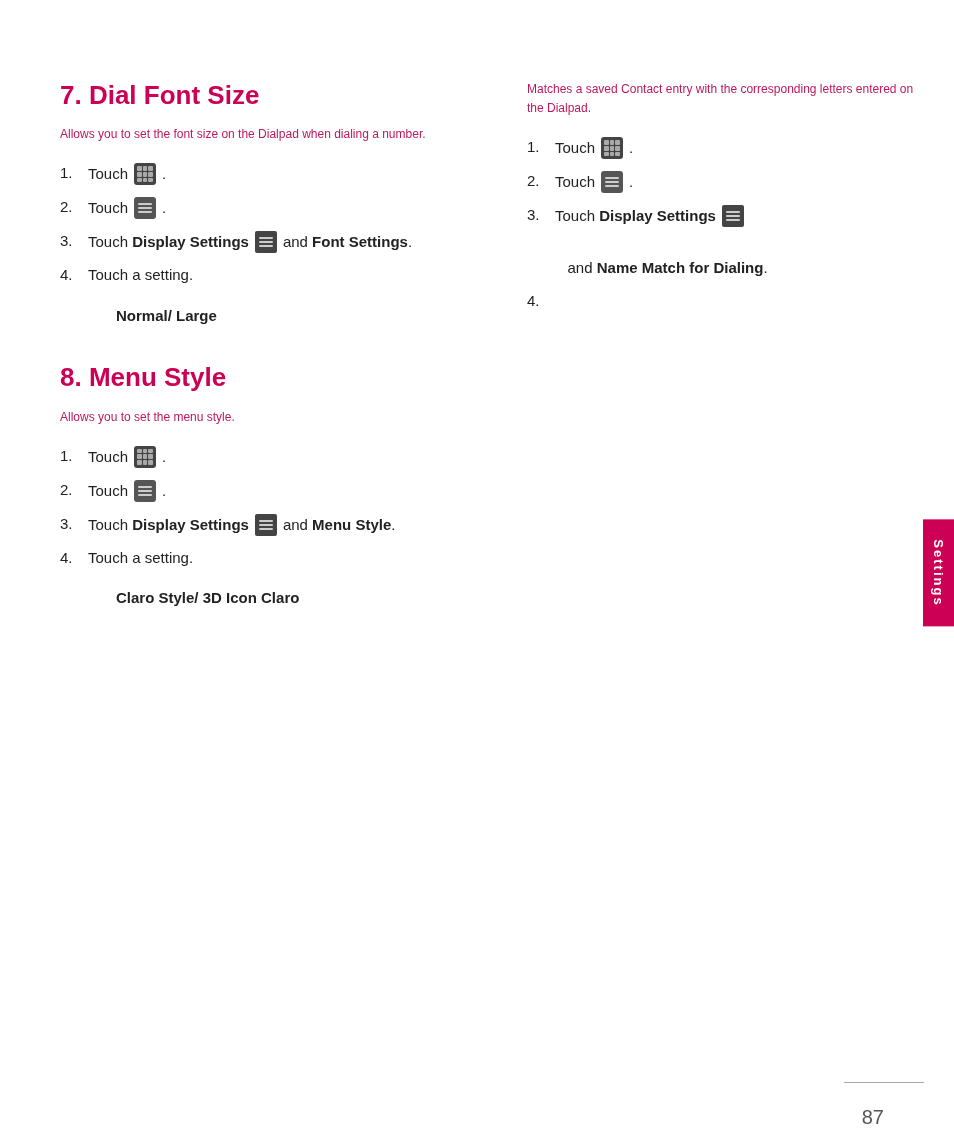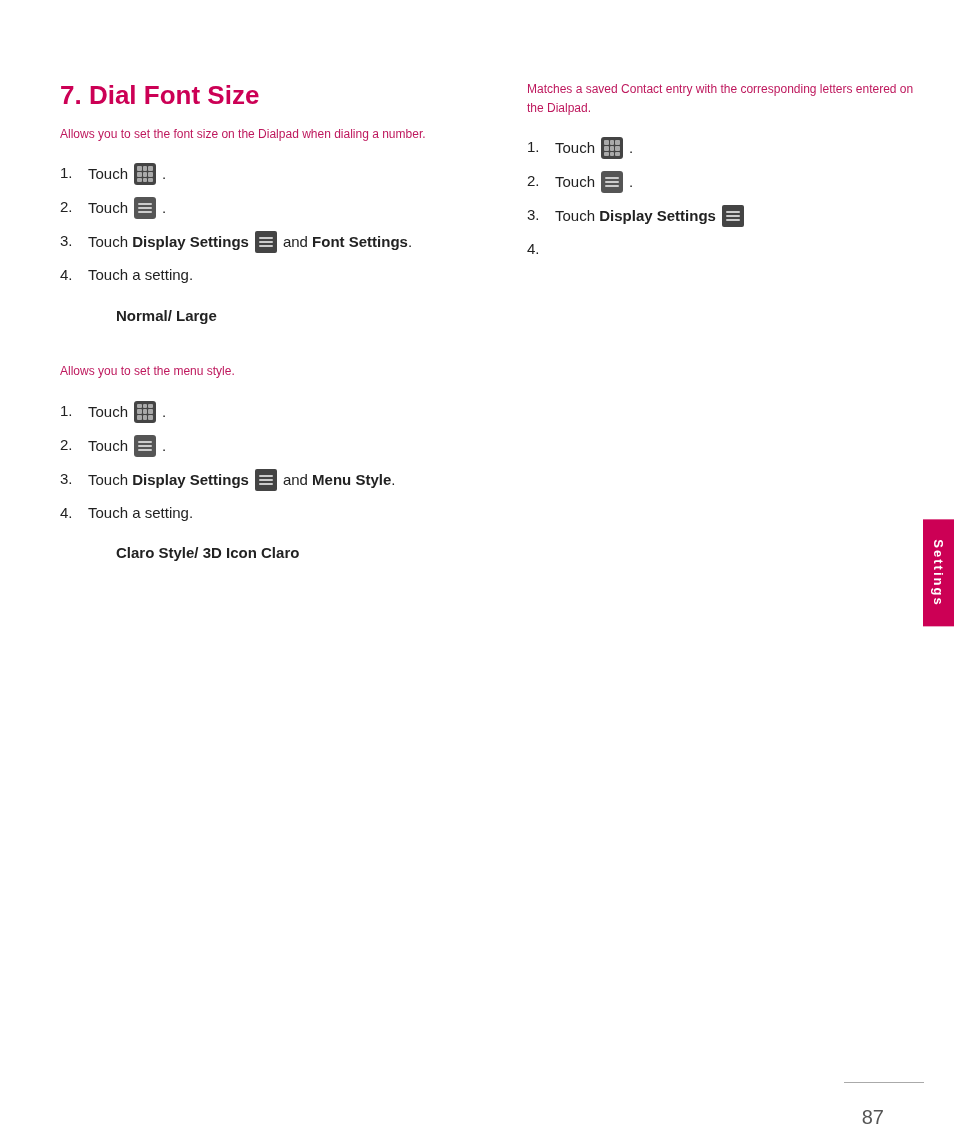--- a/index.html
+++ b/index.html
@@ -245,20 +245,21 @@
           <span class="step-number">4.</span>
           <span>
             <span>Touch a setting.</span>
             <span class="step-subtext">Normal/ Large</span>
           </span>
         </li>
       </ul>
     </div>
 
     <div class="section-block">
+      <h2 class="section-title">8. Menu Style</h2>
       <p class="section-description">Allows you to set the menu style.</p>
       <ul class="step-list">
         <li class="step-item">
           <span class="step-number">1.</span>
           <span class="step-content">
             <span>Touch</span>
             <span class="icon-apps" title="apps icon">
               <span class="icon-apps-inner">
                 <span class="icon-apps-cell"></span>
                 <span class="icon-apps-cell"></span>
@@ -357,20 +358,21 @@
           <span class="step-number">3.</span>
           <span class="step-content">
             <span>Touch <strong>Display Settings</strong></span>
             <span class="icon-display" title="display settings icon">
               <span class="icon-display-inner">
                 <span class="icon-display-line" style="width:80%;margin:0 auto;"></span>
                 <span class="icon-display-line" style="width:80%;margin:0 auto;"></span>
                 <span class="icon-display-line" style="width:80%;margin:0 auto;"></span>
               </span>
             </span>
+            <span><br>&nbsp;&nbsp;&nbsp;and <strong>Name Match for Dialing</strong>.</span>
           </span>
         </li>
         <li class="step-item">
           <span class="step-number">4.</span>
         </li>
       </ul>
     </div>
 
   </div>
 </div>

